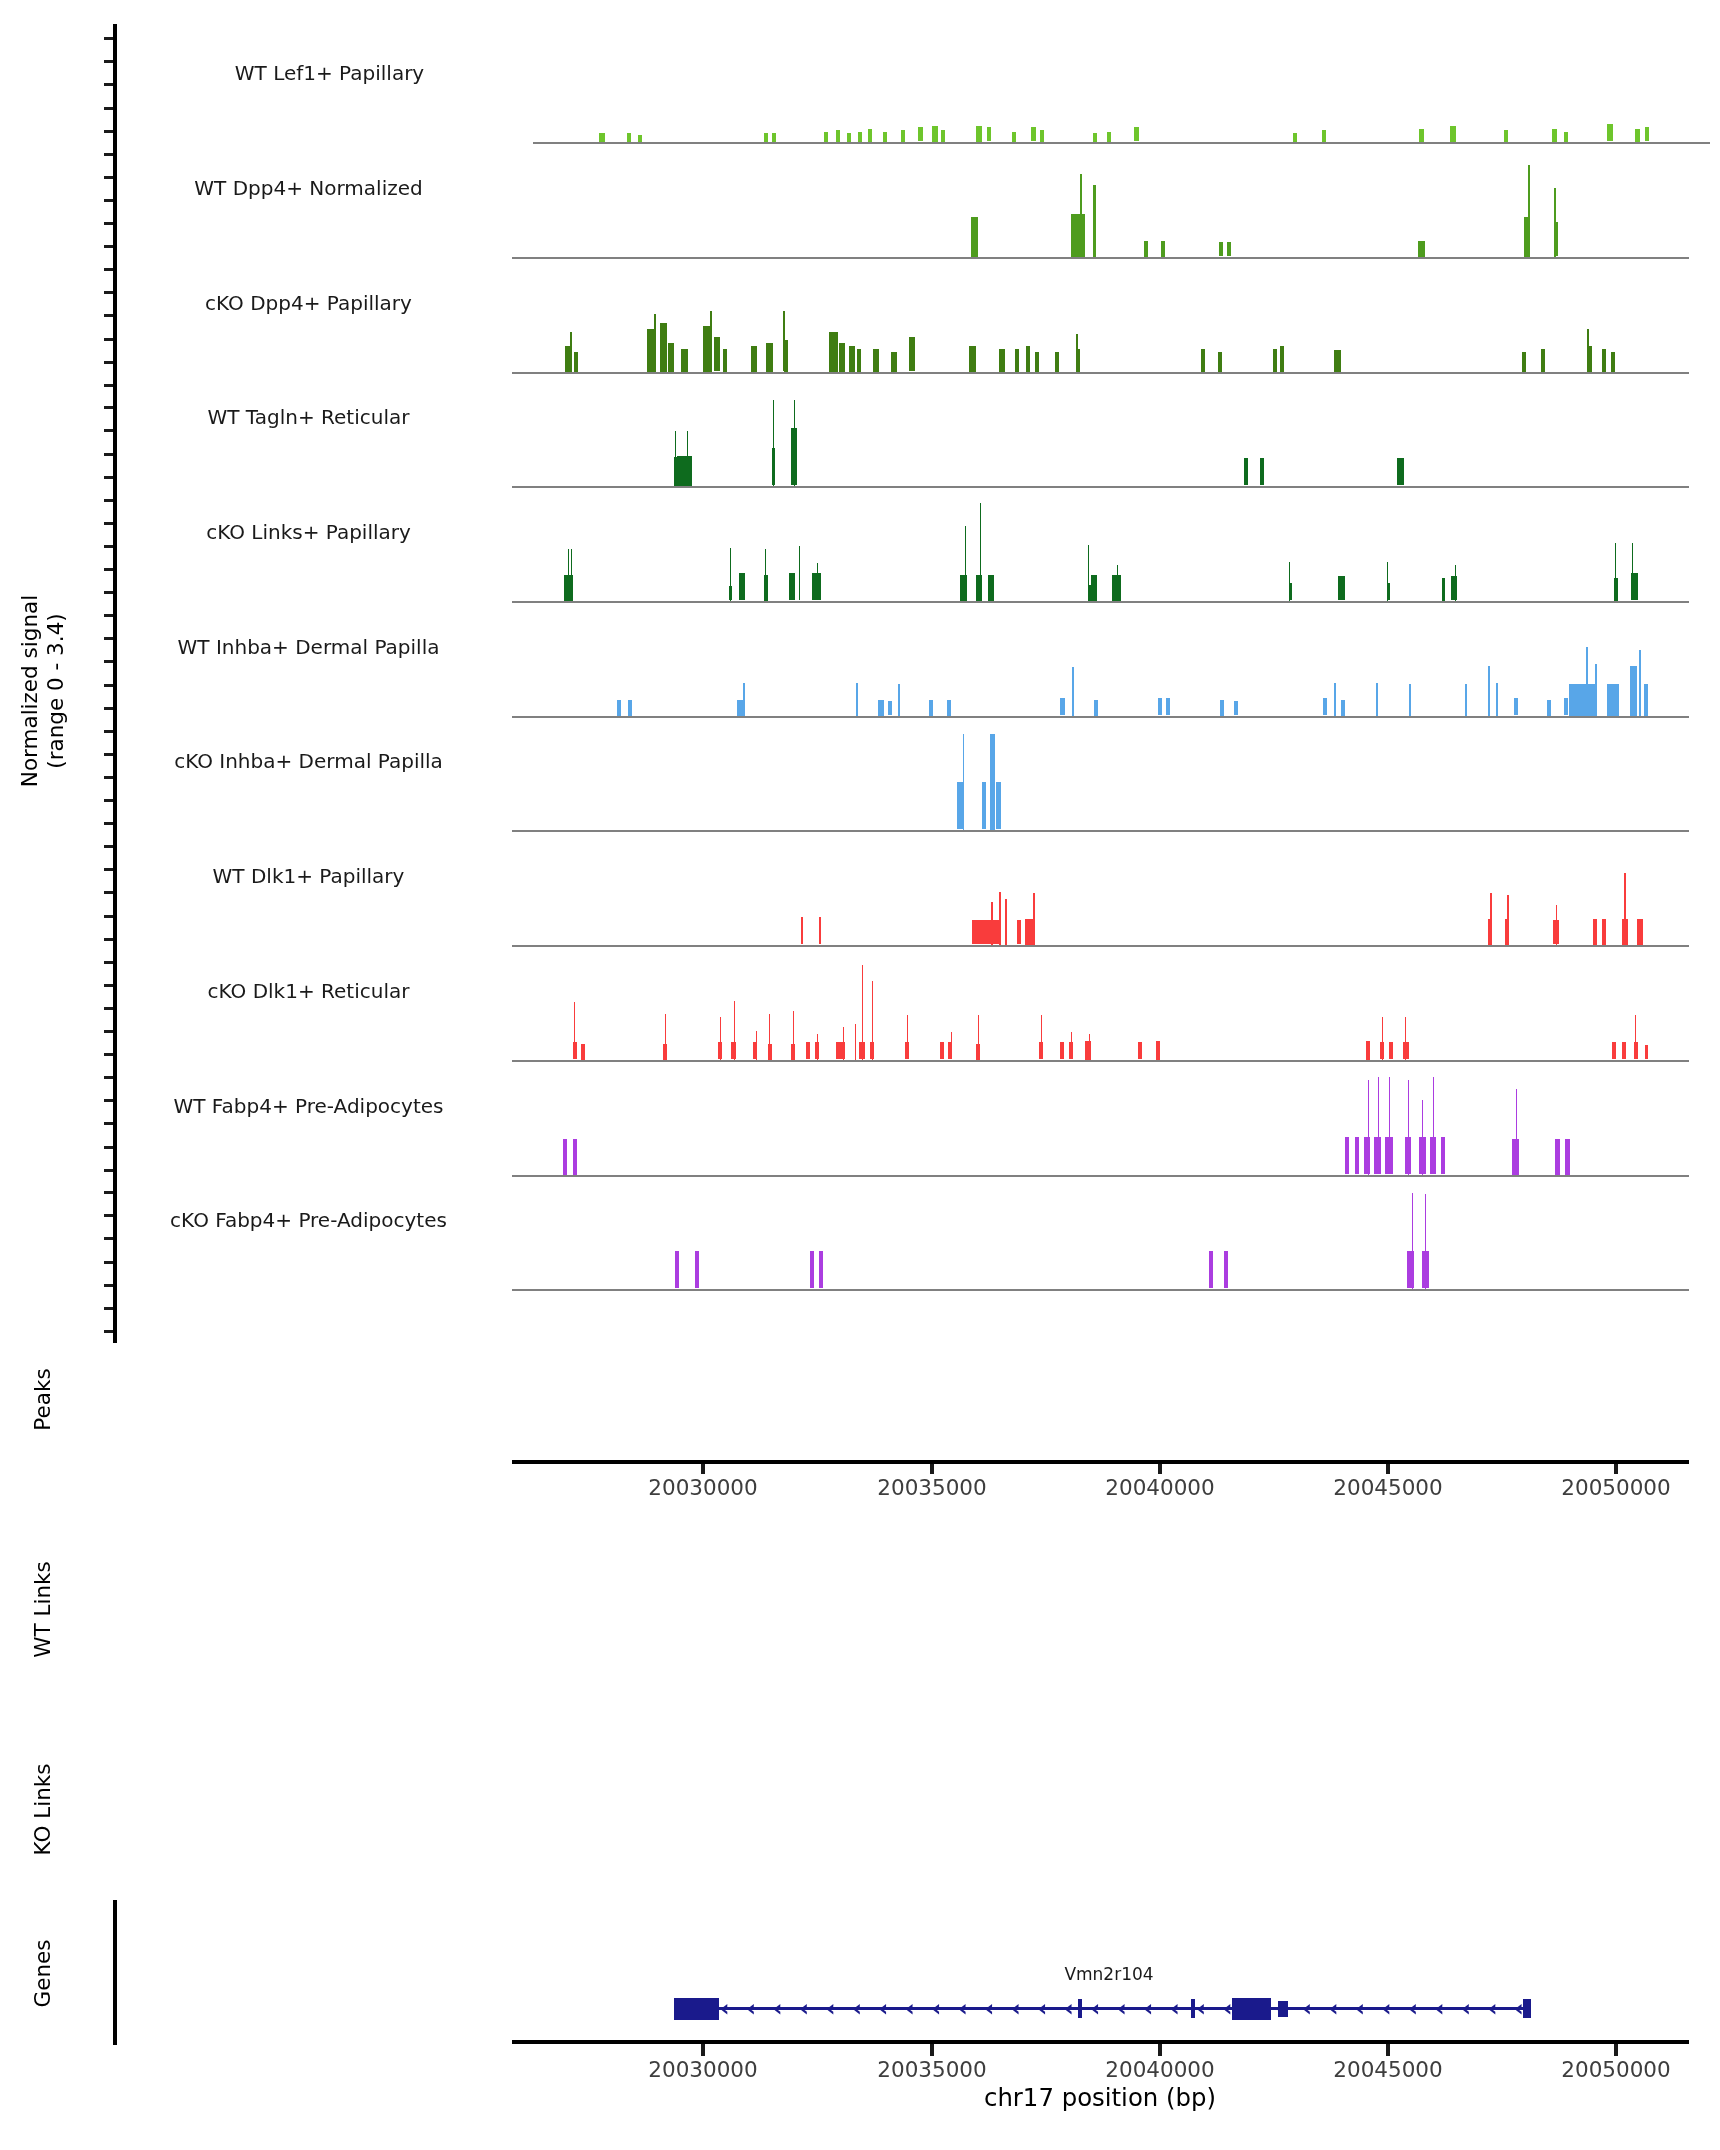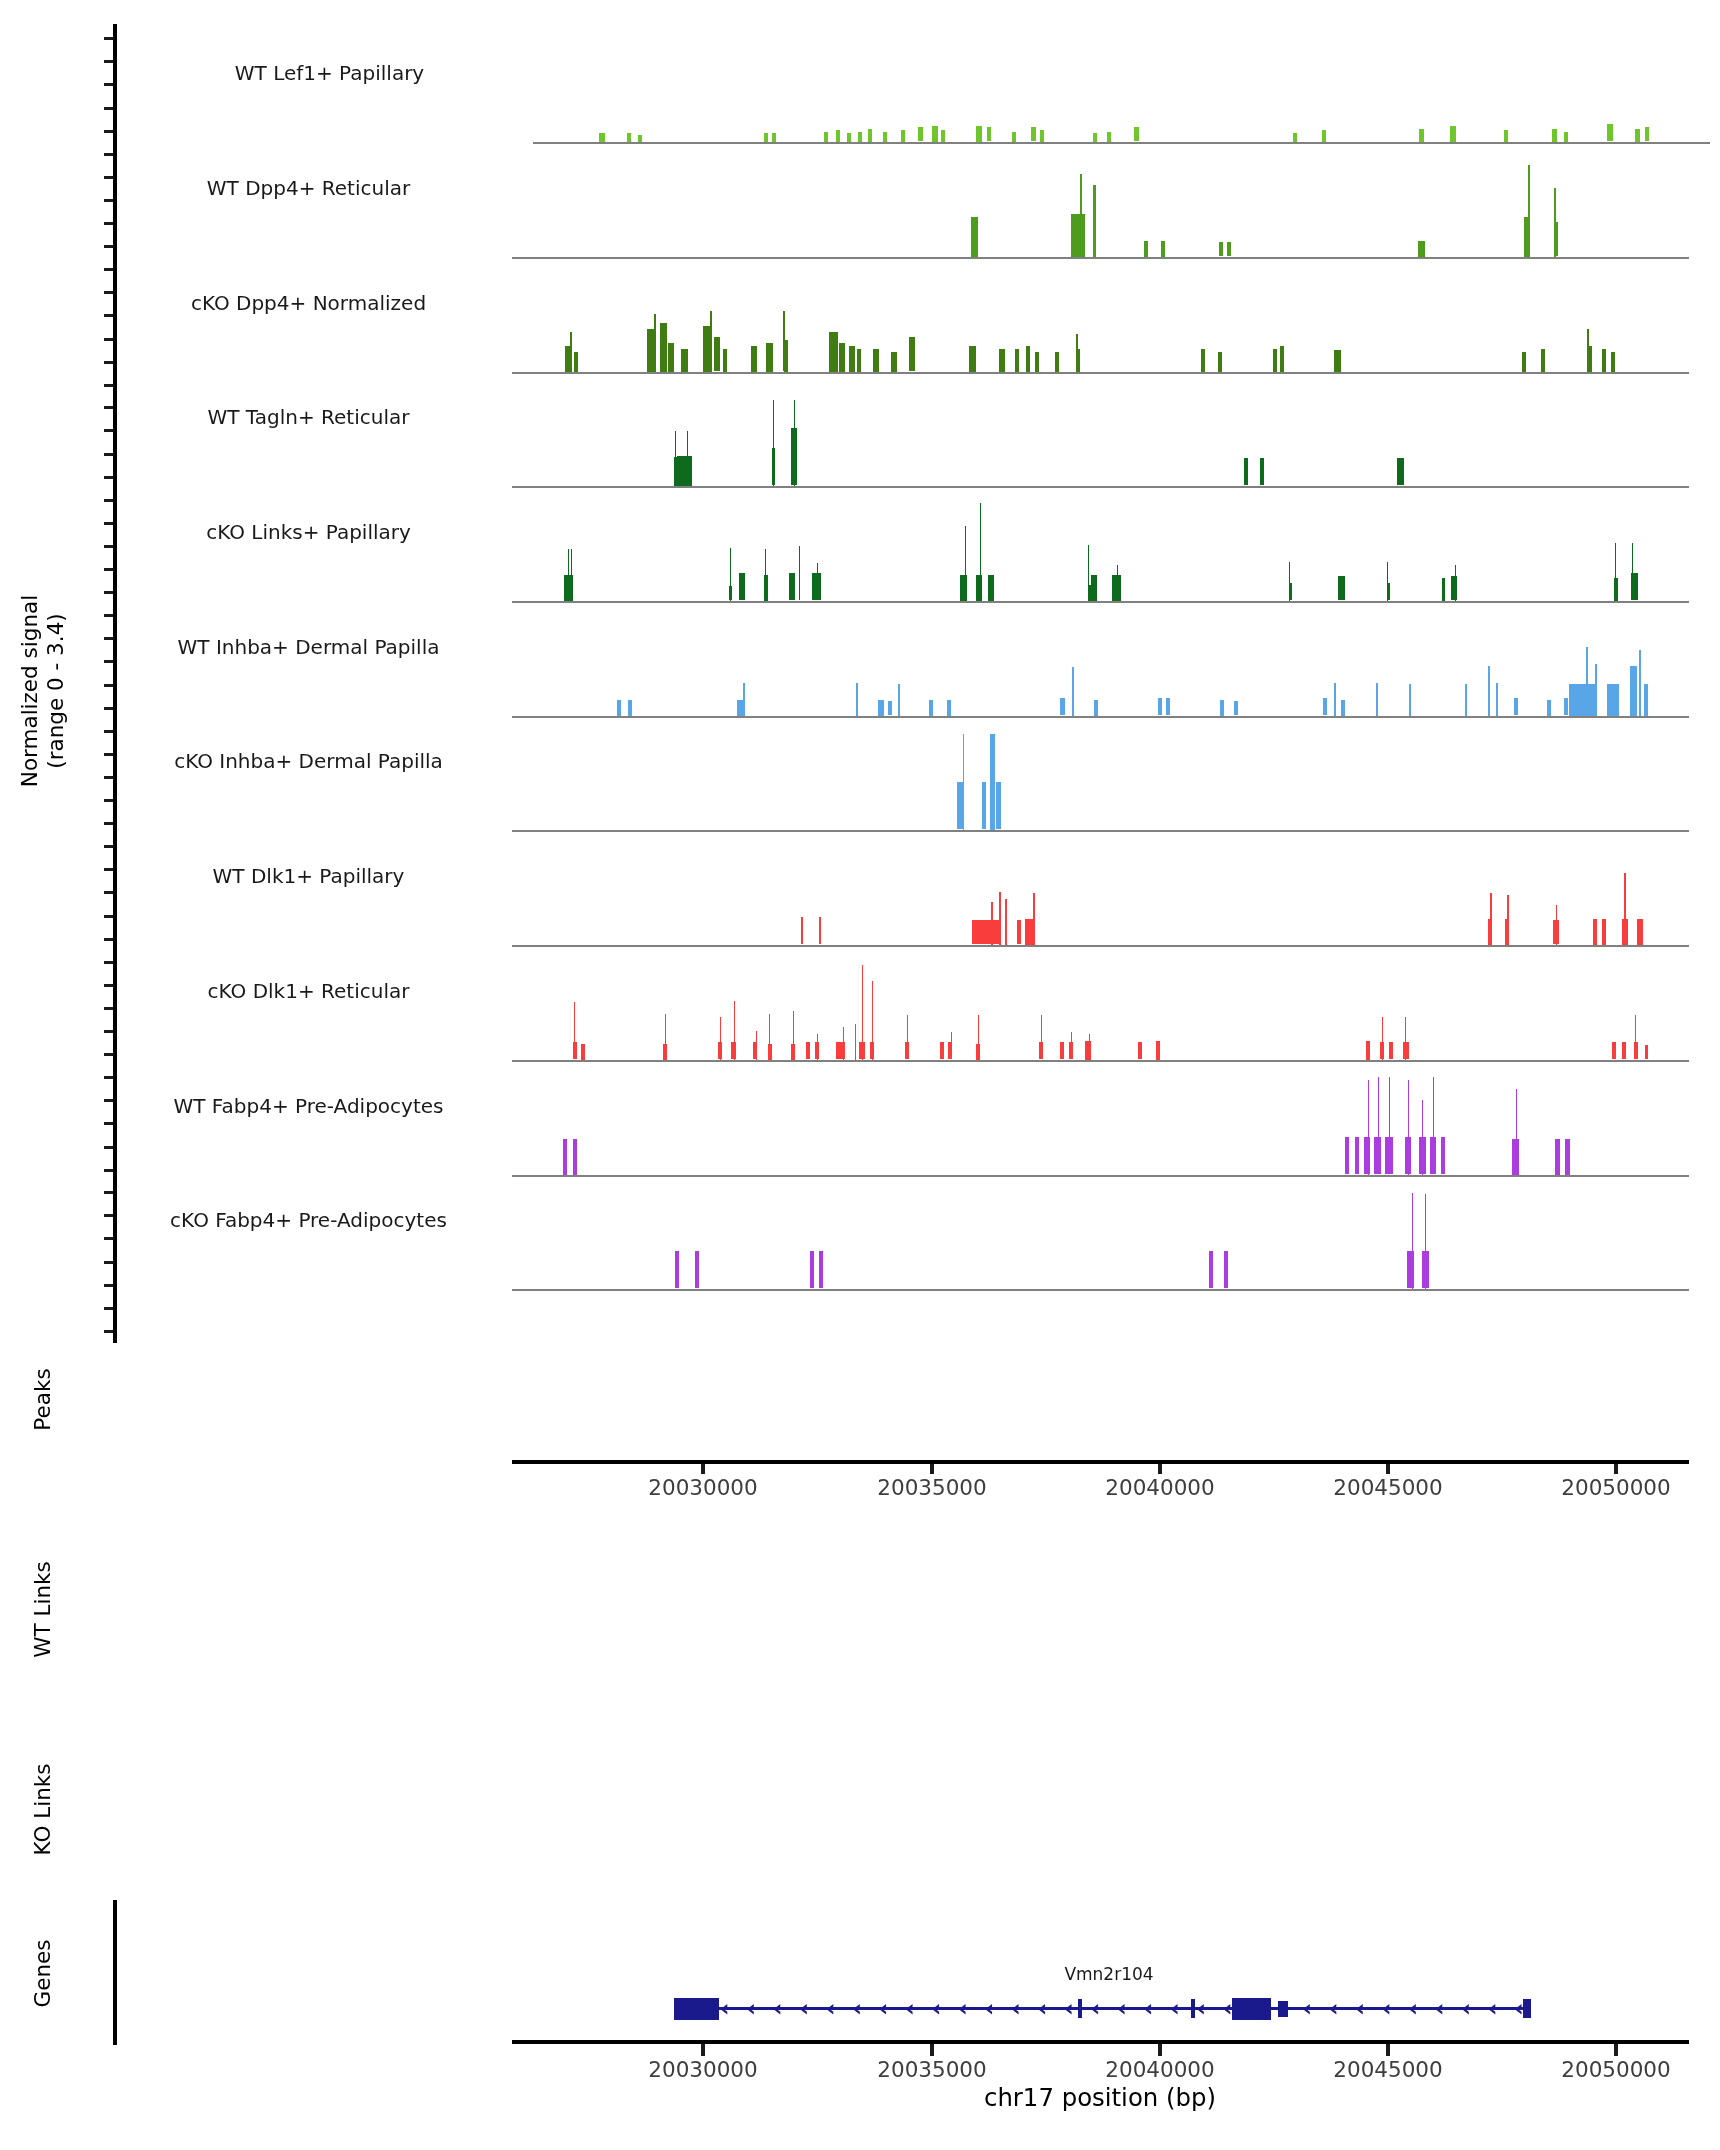--- a/index.html
+++ b/index.html
@@ -70,38 +70,38 @@
         <div class="peak" style="left: 1398px; top: 102px; width: 5px; height: 13px; background: rgb(110, 197, 44);"></div>
         <div class="peak" style="left: 1429px; top: 99px; width: 5.7px; height: 16px; background: rgb(110, 197, 44);"></div>
         <div class="peak" style="left: 1483px; top: 103px; width: 4.3px; height: 11.5px; background: rgb(110, 197, 44);"></div>
         <div class="peak" style="left: 1531px; top: 102px; width: 5px; height: 13px; background: rgb(110, 197, 44);"></div>
         <div class="peak" style="left: 1543px; top: 105px; width: 4.3px; height: 10px; background: rgb(110, 197, 44);"></div>
         <div class="peak" style="left: 1586px; top: 97px; width: 5.7px; height: 17px; background: rgb(110, 197, 44);"></div>
         <div class="peak" style="left: 1614px; top: 102px; width: 5px; height: 13px; background: rgb(110, 197, 44);"></div>
         <div class="peak" style="left: 1624px; top: 100px; width: 4.3px; height: 14.3px; background: rgb(110, 197, 44);"></div>
       </div>
       <div class="abs" style="left: 0px; top: 142px; width: 1721px; height: 117px;">
-        <div class="track-label" style="top: 34px;">WT Dpp4+ Reticular</div>
+        <div class="track-label" style="top: 34px;">WT Dpp4+ Normalized</div>
         <div class="baseline" style="left: 512px; top: 115px; width: 1177px;"></div>
         <div class="peak" style="left: 971px; top: 75px; width: 7.2px; height: 40px; background: rgb(78, 156, 30);"></div>
         <div class="peak" style="left: 1071px; top: 72px; width: 13.6px; height: 43px; background: rgb(78, 156, 30);"></div>
         <div class="peak" style="left: 1080px; top: 32px; width: 2.2px; height: 83px; background: rgb(78, 156, 30);"></div>
         <div class="peak" style="left: 1093px; top: 43px; width: 2.9px; height: 72px; background: rgb(78, 156, 30);"></div>
         <div class="peak" style="left: 1144px; top: 99px; width: 4.3px; height: 16px; background: rgb(78, 156, 30);"></div>
         <div class="peak" style="left: 1161px; top: 99px; width: 4.3px; height: 16px; background: rgb(78, 156, 30);"></div>
         <div class="peak" style="left: 1219px; top: 100px; width: 3.6px; height: 14.3px; background: rgb(78, 156, 30);"></div>
         <div class="peak" style="left: 1227px; top: 100px; width: 3.6px; height: 14.3px; background: rgb(78, 156, 30);"></div>
         <div class="peak" style="left: 1418px; top: 99px; width: 7.2px; height: 16px; background: rgb(78, 156, 30);"></div>
         <div class="peak" style="left: 1524px; top: 75px; width: 5.7px; height: 40px; background: rgb(78, 156, 30);"></div>
         <div class="peak" style="left: 1528px; top: 23px; width: 2.2px; height: 92px; background: rgb(78, 156, 30);"></div>
         <div class="peak" style="left: 1554px; top: 46px; width: 2.2px; height: 69px; background: rgb(78, 156, 30);"></div>
         <div class="peak" style="left: 1555px; top: 80px; width: 2.9px; height: 34px; background: rgb(78, 156, 30);"></div>
       </div>
       <div class="abs" style="left: 0px; top: 257px; width: 1721px; height: 117px;">
-        <div class="track-label" style="top: 34px;">cKO Dpp4+ Normalized</div>
+        <div class="track-label" style="top: 34px;">cKO Dpp4+ Papillary</div>
         <div class="baseline" style="left: 512px; top: 115px; width: 1177px;"></div>
         <div class="peak" style="left: 565px; top: 89px; width: 7.2px; height: 26px; background: rgb(63, 125, 18);"></div>
         <div class="peak" style="left: 570px; top: 75px; width: 2.2px; height: 40px; background: rgb(63, 125, 18);"></div>
         <div class="peak" style="left: 574px; top: 95px; width: 4.3px; height: 20px; background: rgb(63, 125, 18);"></div>
         <div class="peak" style="left: 647px; top: 72px; width: 9.3px; height: 43px; background: rgb(63, 125, 18);"></div>
         <div class="peak" style="left: 654px; top: 57px; width: 2.2px; height: 57px; background: rgb(63, 125, 18);"></div>
         <div class="peak" style="left: 660px; top: 66px; width: 7.2px; height: 49px; background: rgb(63, 125, 18);"></div>
         <div class="peak" style="left: 668px; top: 86px; width: 5.7px; height: 29px; background: rgb(63, 125, 18);"></div>
         <div class="peak" style="left: 681px; top: 92px; width: 6.5px; height: 23px; background: rgb(63, 125, 18);"></div>
         <div class="peak" style="left: 703px; top: 69px; width: 9.3px; height: 46px; background: rgb(63, 125, 18);"></div>

